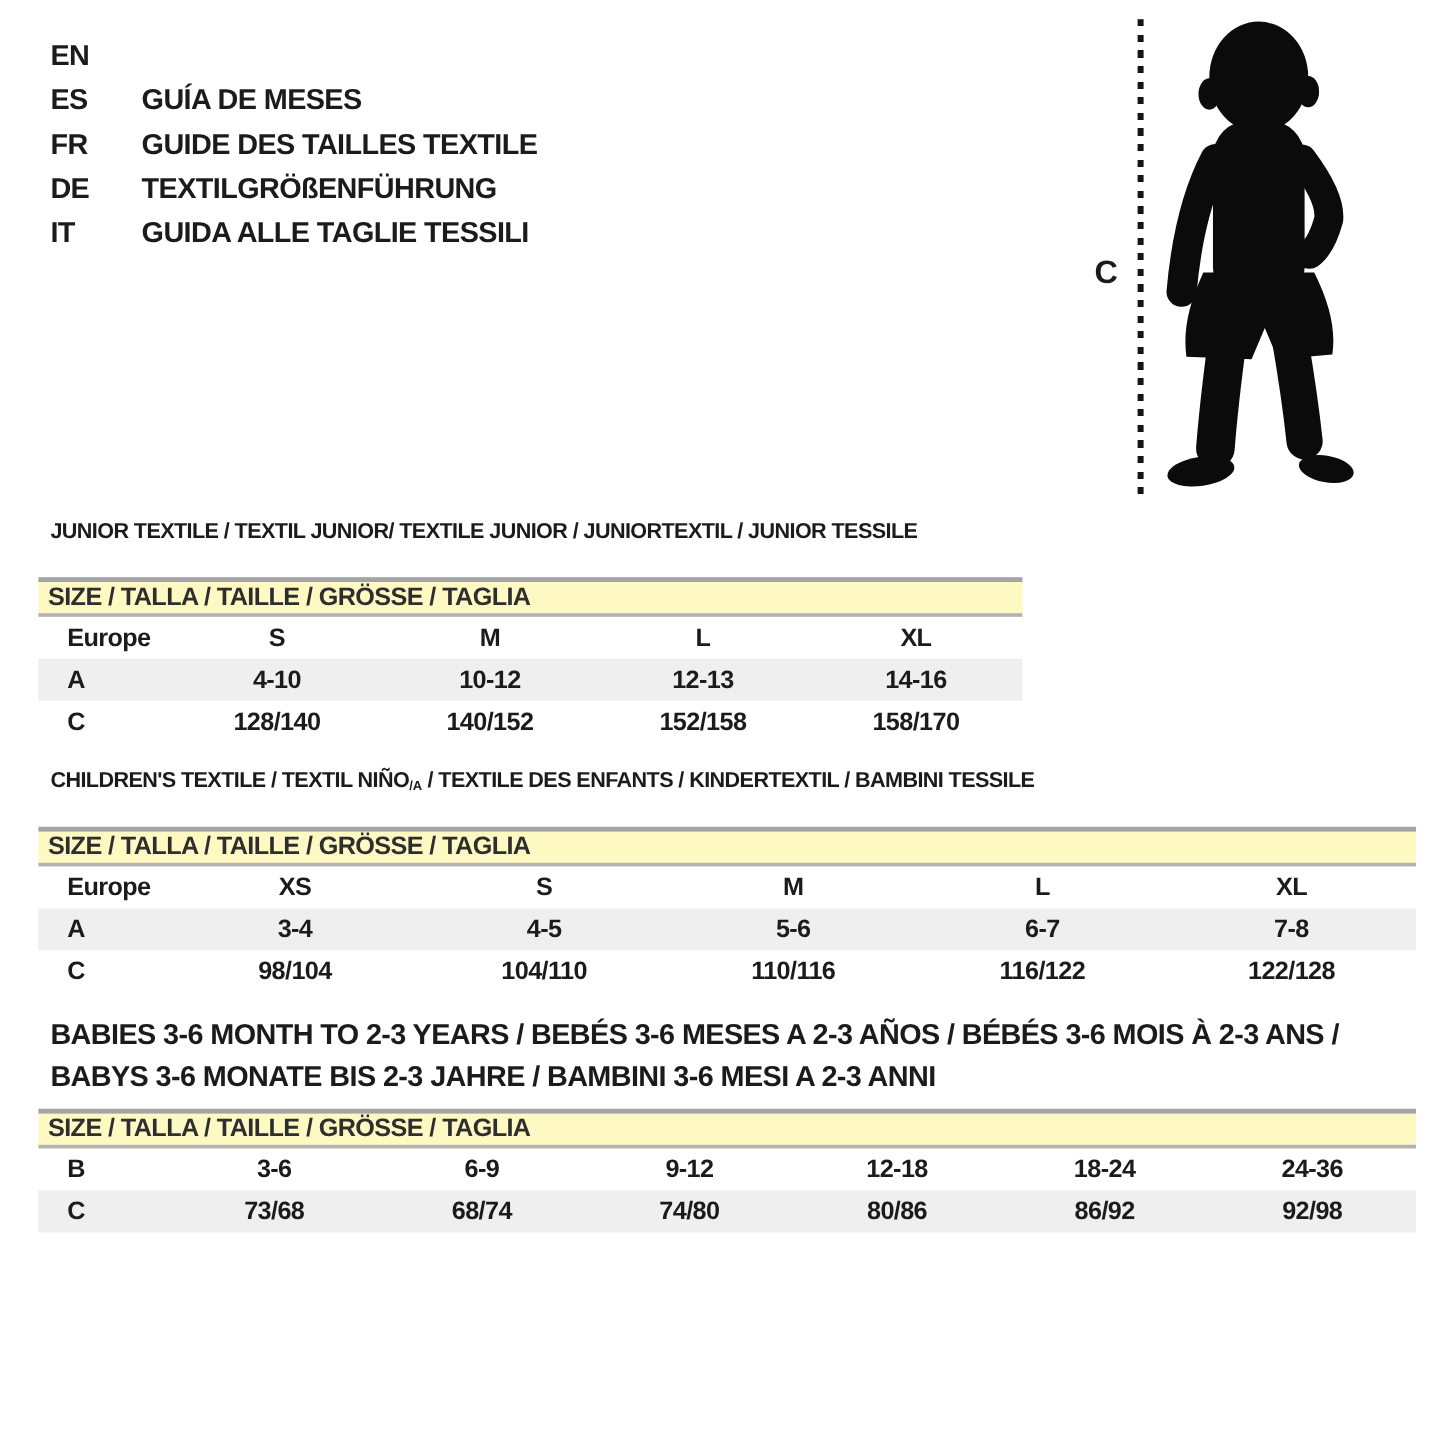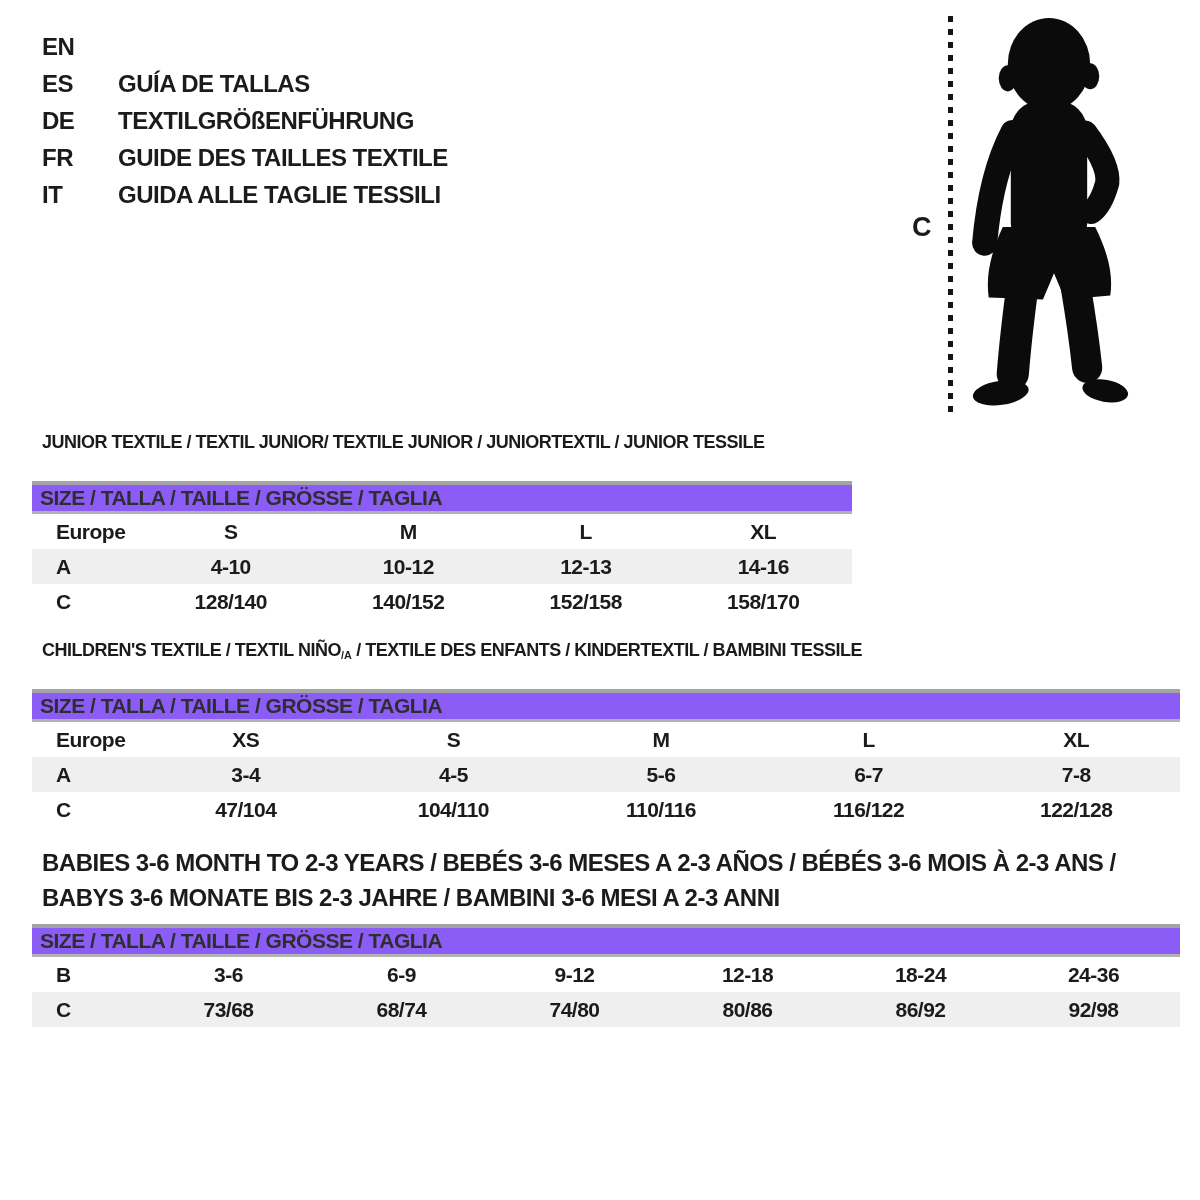--- a/index.html
+++ b/index.html
@@ -25,21 +25,21 @@
 
   
   .section-title { position:absolute; left:42px; font-size:18px; white-space:nowrap; }
   .babies-titles { position:absolute; left:42px; top:845px; font-size:24px; line-height:35px; white-space:nowrap; }
 
   .sg-table { position:absolute; left:32px; }
   .sg-table.w-junior { width:820px; }
   .sg-table.w-full { width:1148px; }
 
   .sizebar {
-    background:#8b5cf6; border-top:4px solid #a4a4a4; border-bottom:3px solid #b2b2b2;
+    background:#fef9c3; border-top:4px solid #a4a4a4; border-bottom:3px solid #b2b2b2;
     height:26px; display:flex; align-items:center; padding-left:8px;
     font-size:21px; color:#2e2e2e; box-sizing:content-box;
   }
   .trow { display:grid; height:35px; align-items:center; font-size:21px; }
   .grid-4 { grid-template-columns:110px repeat(4, 1fr); }
   .grid-5 { grid-template-columns:110px repeat(5, 1fr); }
   .grid-6 { grid-template-columns:110px repeat(6, 1fr); }
   .trow span { text-align:center; }
   .trow .lbl { text-align:left; padding-left:8px;margin-left:16px; }
   .shade { background:#efefef; }
@@ -54,29 +54,29 @@
 <body>
 
 <div class="page">
 
   <div class="lang-list">
     <div class="lang-row">
       <span class="lang-code">EN</span>
     </div>
     <div class="lang-row">
       <span class="lang-code">ES</span>
-      <span class="lang-label">GUÍA DE TALLAS</span>
+      <span class="lang-label">GUÍA DE MESES</span>
+    </div>
+    <div class="lang-row">
+      <span class="lang-code">FR</span>
+      <span class="lang-label">GUIDE DES TAILLES TEXTILE</span>
     </div>
     <div class="lang-row">
       <span class="lang-code">DE</span>
       <span class="lang-label">TEXTILGRÖßENFÜHRUNG</span>
-    </div>
-    <div class="lang-row">
-      <span class="lang-code">FR</span>
-      <span class="lang-label">GUIDE DES TAILLES TEXTILE</span>
     </div>
     <div class="lang-row">
       <span class="lang-code">IT</span>
       <span class="lang-label">GUIDA ALLE TAGLIE TESSILI</span>
     </div>
   </div>
 
   <div class="measure-label">C</div>
   <div class="dash-line"></div>
   <svg class="baby-svg" viewBox="0 0 184 406" xmlns="http://www.w3.org/2000/svg">
@@ -141,21 +141,21 @@
     <div class="trow grid-5 shade">
       <span class="lbl">A</span>
       <span>3-4</span>
       <span>4-5</span>
       <span>5-6</span>
       <span>6-7</span>
       <span>7-8</span>
     </div>
     <div class="trow grid-5">
       <span class="lbl">C</span>
-      <span>47/104</span>
+      <span>98/104</span>
       <span>104/110</span>
       <span>110/116</span>
       <span>116/122</span>
       <span>122/128</span>
     </div>
   </div>
 
   <div class="babies-titles">
     <div>BABIES 3-6 MONTH TO 2-3 YEARS / BEBÉS 3-6 MESES A 2-3 AÑOS / BÉBÉS 3-6 MOIS À 2-3 ANS /</div>
     <div>BABYS 3-6 MONATE BIS 2-3 JAHRE / BAMBINI 3-6 MESI A 2-3 ANNI</div>

